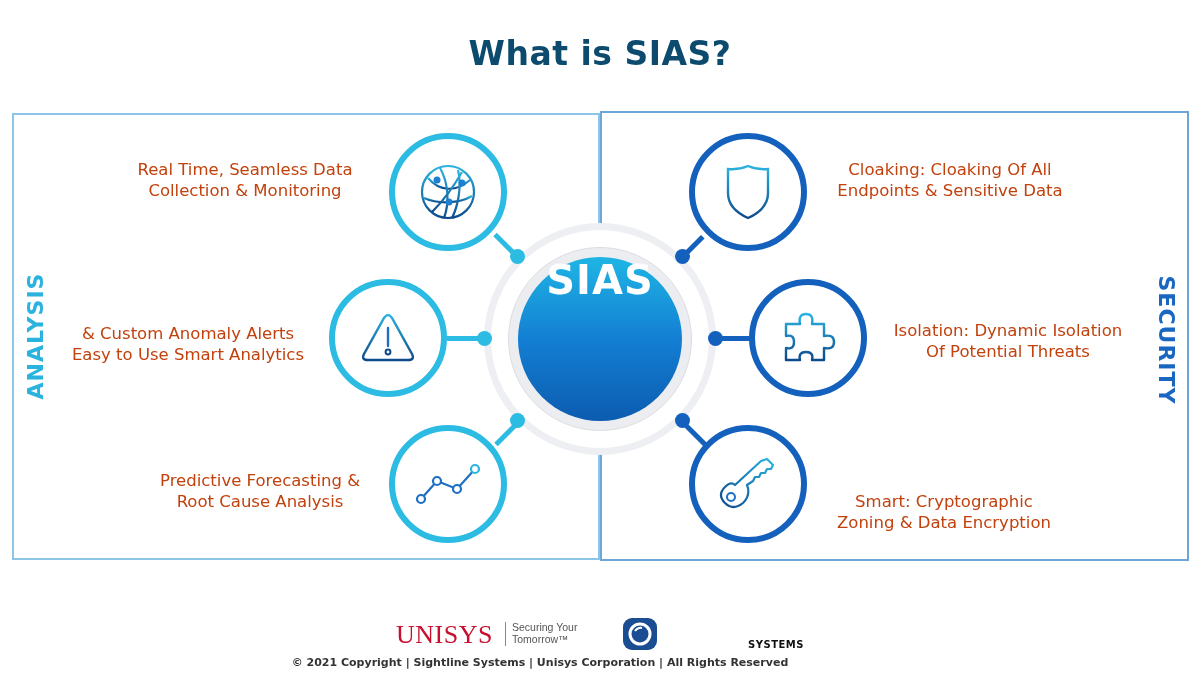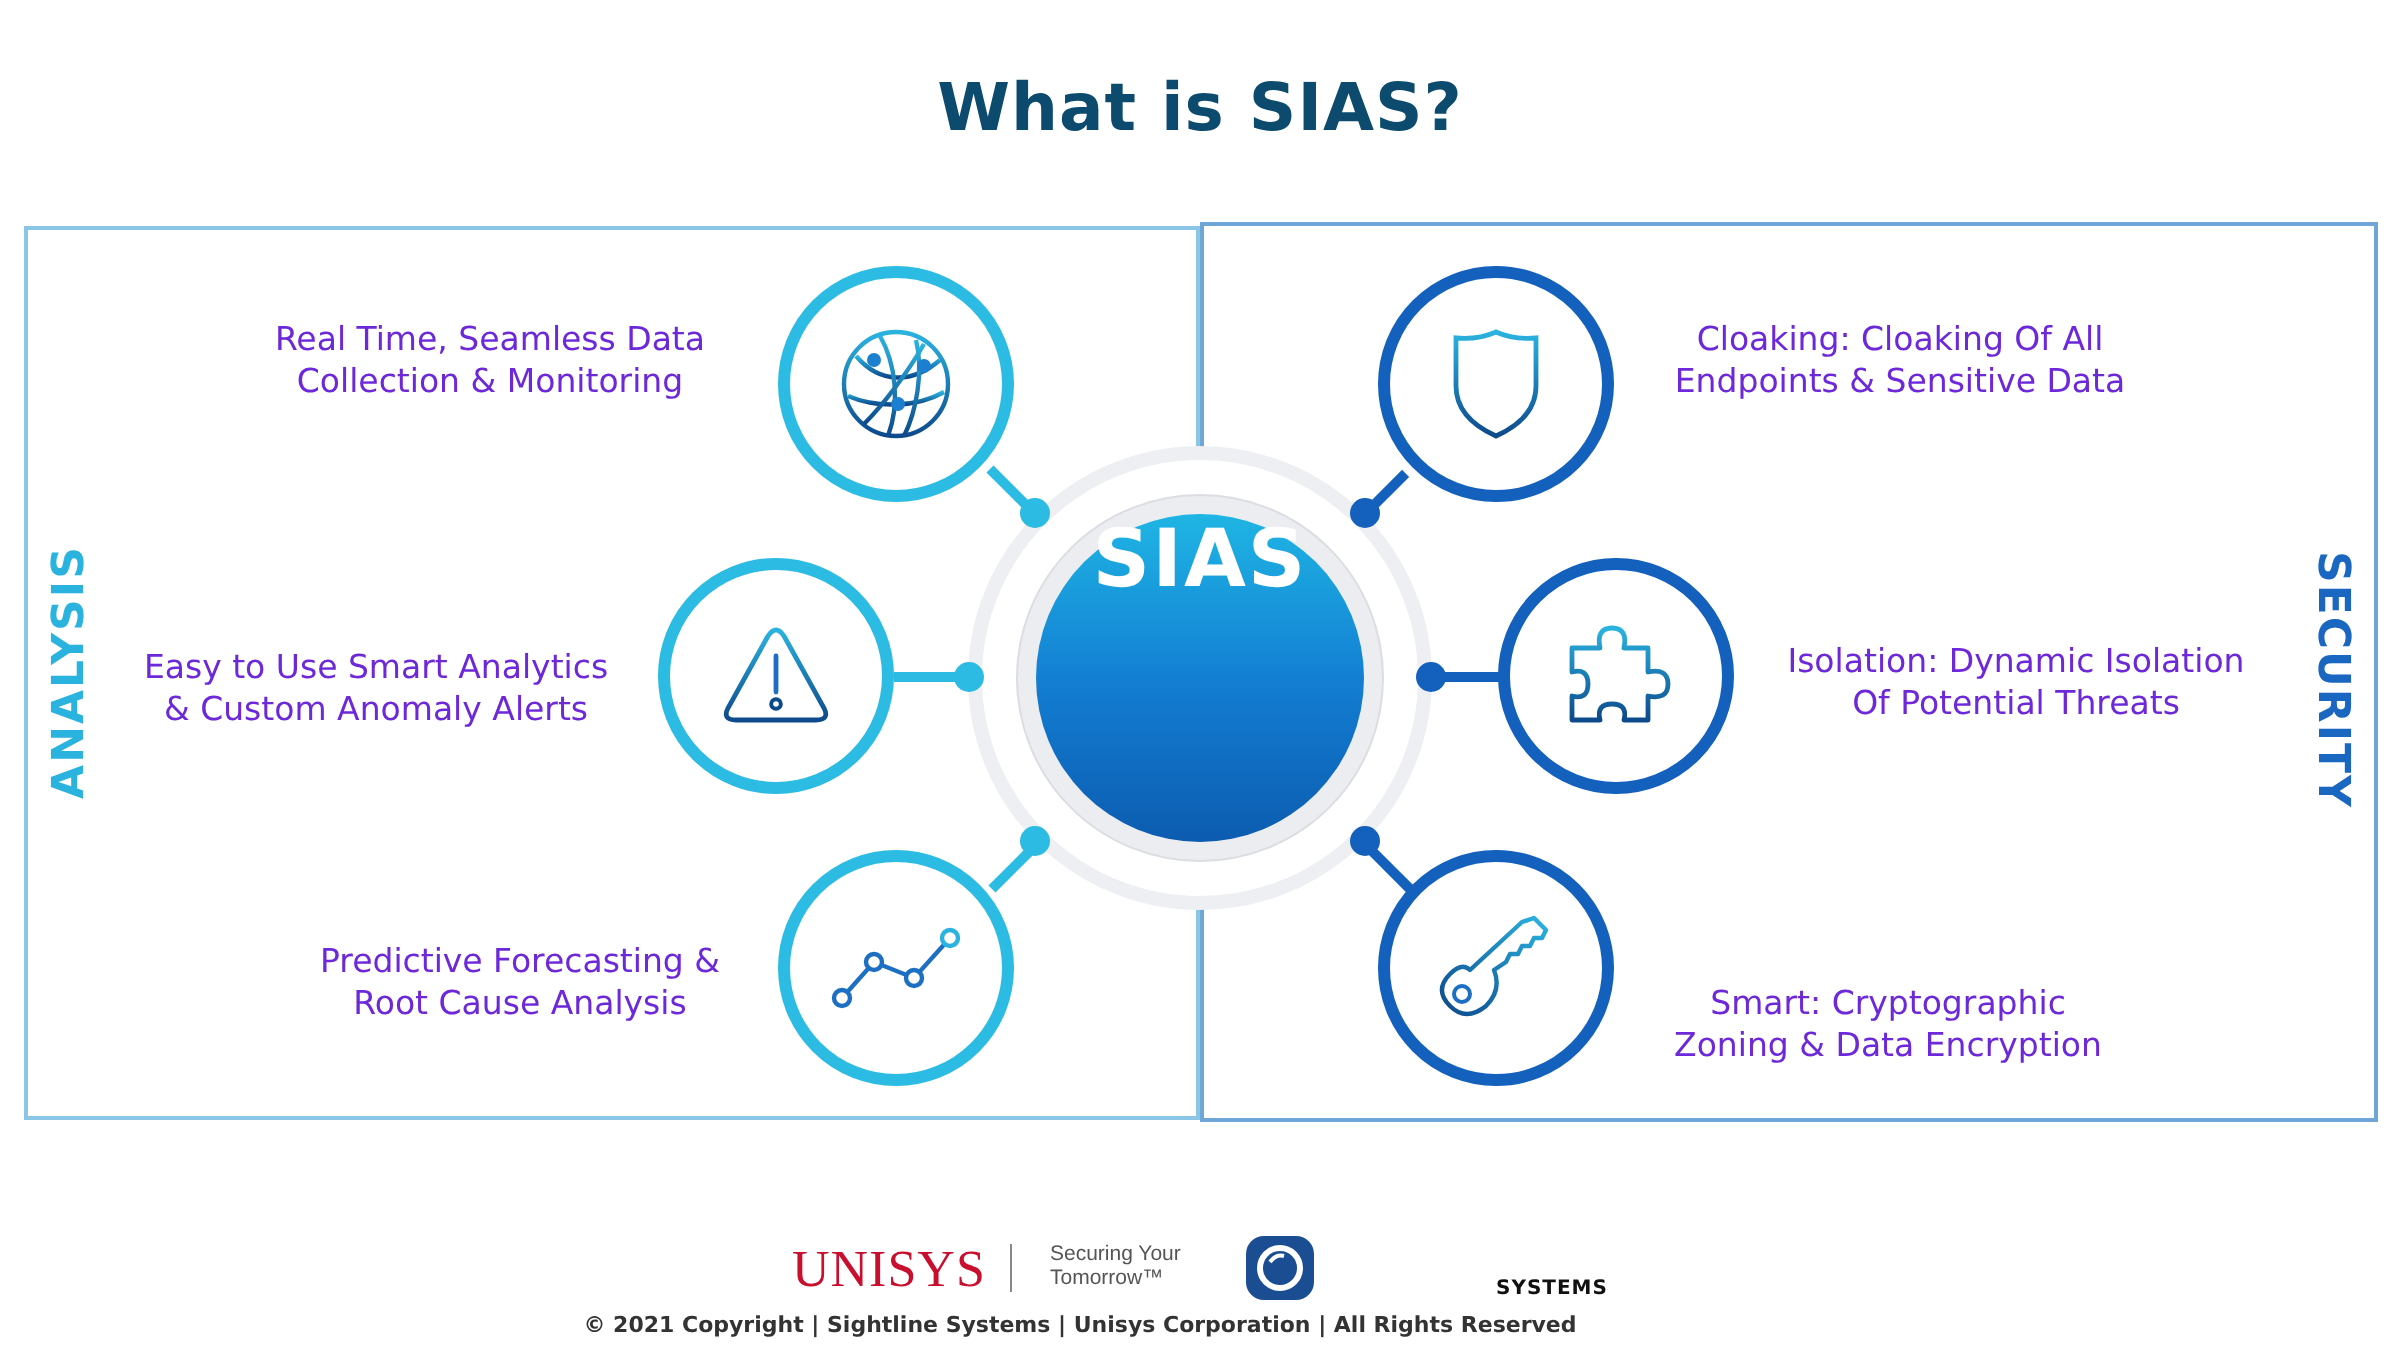--- a/index.html
+++ b/index.html
@@ -56,36 +56,36 @@
   }
   .node.cyan { border: 6px solid #2bbbe3; }
   .node.blue { border: 6px solid #1460bd; }
   .dot { position: absolute; width: 15px; height: 15px; border-radius: 50%; }
   .dot.cyan { background: #2bbbe3; }
   .dot.blue { background: #1460bd; }
   .conn { position: absolute; height: 5px; transform-origin: 0 50%; }
   .conn.cyan { background: #2bbbe3; }
   .conn.blue { background: #1460bd; }
   .label {
-    position: absolute; font-size: 16.5px; line-height: 21px; color: #6d28d9;
+    position: absolute; font-size: 16.5px; line-height: 21px; color: #c2410c;
     text-align: center; white-space: nowrap;
     font-family: "DejaVu Sans", sans-serif;
   }
   .footer {
     position: absolute; left: 0; top: 612px; width: 1200px; height: 60px;
   }
   .unisys {
     position: absolute; left: 396px; top: 8px; font-family: "Liberation Serif", serif;
     font-weight: normal; font-size: 26px; color: #c8102e; letter-spacing: 0.5px;
   }
   .unisys-divider {
     position: absolute; left: 505px; top: 10px; width: 1px; height: 24px; background: #888;
   }
   .unisys-tag {
-    position: absolute; left: 525px; top: 9px; font-size: 10.5px; line-height: 12px; color: #555;
+    position: absolute; left: 512px; top: 9px; font-size: 10.5px; line-height: 12px; color: #555;
     font-family: "Liberation Sans", sans-serif;
   }
   .sightline-logo {
     position: absolute; left: 622px; top: 5px; width: 36px; height: 34px;
   }
   .sightline-name {
     position: absolute; left: 658px; top: 4px; font-weight: bold; font-size: 24px;
     color: #1a4d91; font-family: "DejaVu Sans", sans-serif; letter-spacing: 0px;
   }
   .sightline-sub {
@@ -211,22 +211,22 @@
     <path d="M18 30 L44 6 L50 4 L56 10 L54 14 L50 14 L48 18 L44 18 L42 22 L38 22 L36 26 L30 30 Q34 40 26 48 Q16 56 8 48 Q0 40 8 32 Q14 26 18 30 Z" fill="none" stroke="url(#g5)" stroke-width="2.2" stroke-linejoin="round"></path>
     <circle cx="14" cy="42" r="4" fill="none" stroke="#1d6fc4" stroke-width="2"></circle>
   </svg>
 </div>
 
 <div class="label" style="left:120px; top:159px; width:250px;">
   <div>Real Time, Seamless Data</div>
   <div>Collection &amp; Monitoring</div>
 </div>
 <div class="label" style="left:58px; top:323px; width:260px;">
+  <div>&amp; Custom Anomaly Alerts</div>
   <div>Easy to Use Smart Analytics</div>
-  <div>&amp; Custom Anomaly Alerts</div>
 </div>
 <div class="label" style="left:140px; top:470px; width:240px;">
   <div>Predictive Forecasting &amp;</div>
   <div>Root Cause Analysis</div>
 </div>
 <div class="label" style="left:820px; top:159px; width:260px;">
   <div>Cloaking: Cloaking Of All</div>
   <div>Endpoints &amp; Sensitive Data</div>
 </div>
 <div class="label" style="left:876px; top:320px; width:264px;">

